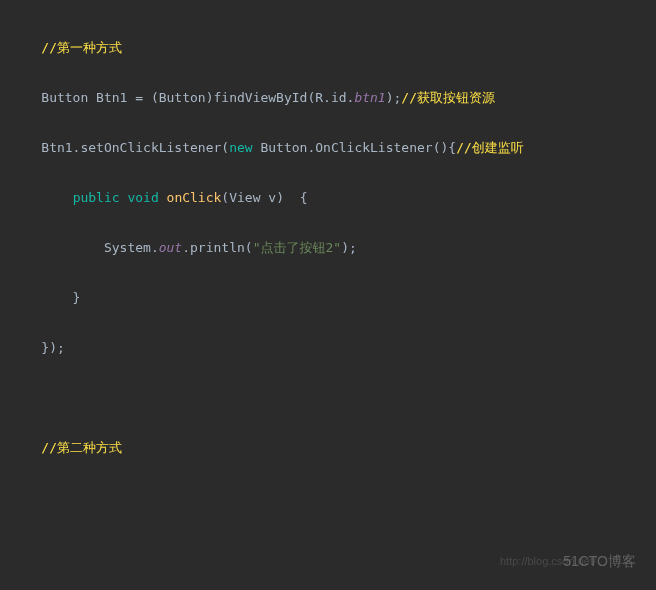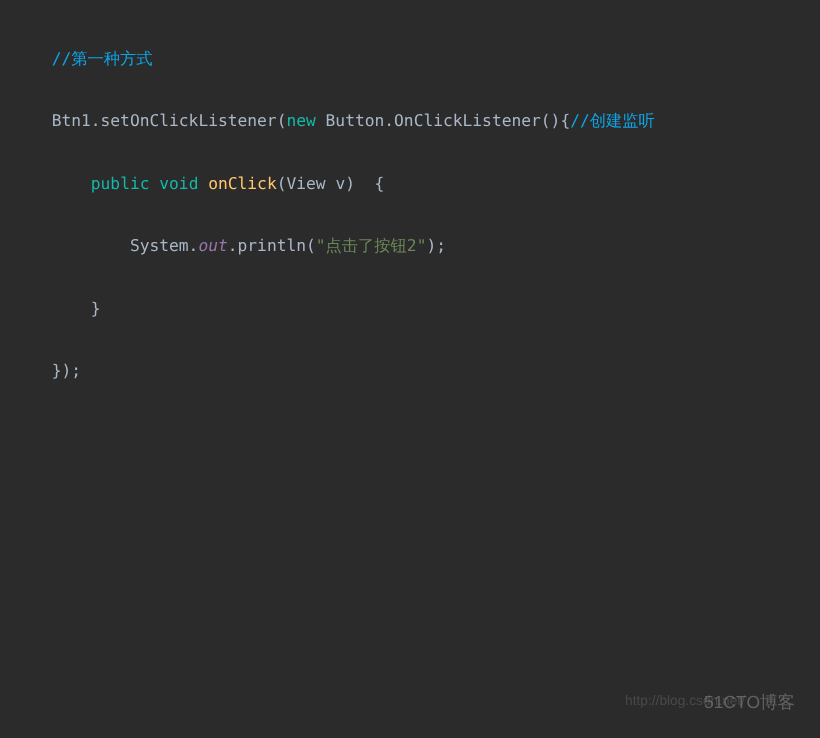--- a/index.html
+++ b/index.html
@@ -10,21 +10,21 @@
       line-height: 25px;
       color: #a9b7c6;
       width: 656px;
       height: 590px;
       overflow: hidden;
       position: relative;
       padding: 10px 0;
     }
     .code { white-space: pre; }
     .line { padding: 0 10px; }
-    .comment { color: #0ea5e9; }
+    .comment { color: #fde047; }
     .keyword { color: #14b8a6; }
     .string { color: #6a8759; }
     .field { color: #9876aa; font-style: italic; }
     .method-decl { color: #ffc66d; text-align: center; }
     .watermark1 {
       position: absolute;
       bottom: 16px;
       right: 60px;
       color: #666;
       font-size: 11px;
@@ -41,26 +41,28 @@
       font-family: sans-serif;
       opacity: 0.6;
       margin-top: 32px;
     }
   </style>
 </head>
 <body>
 
 <div class="code">
 <div class="line">    <span class="comment">//第一种方式</span></div>
+<div class="line"><span>    Button Btn1 = (Button)findViewById(R.id.</span><span class="field">btn1</span><span>);</span><span class="comment">//获取按钮资源</span></div>
 <div class="line"><span>    Btn1.setOnClickListener(</span><span class="keyword">new</span><span> Button.OnClickListener(){</span><span class="comment">//创建监听</span></div>
 <div class="line">        <span class="keyword">public</span> <span class="keyword">void</span> <span class="method-decl">onClick</span><span>(View v)  {</span></div>
 <div class="line"><span>            System.</span><span class="field">out</span><span>.println(</span><span class="string">"点击了按钮2"</span><span>);</span></div>
 <div class="line"><span>        }</span></div>
 <div class="line"><span>    });</span></div>
 <div class="line"> </div>
+<div class="line">    <span class="comment">//第二种方式</span></div>
 <div class="line"></div>
 
 
 
 
 
 
 
 
 

